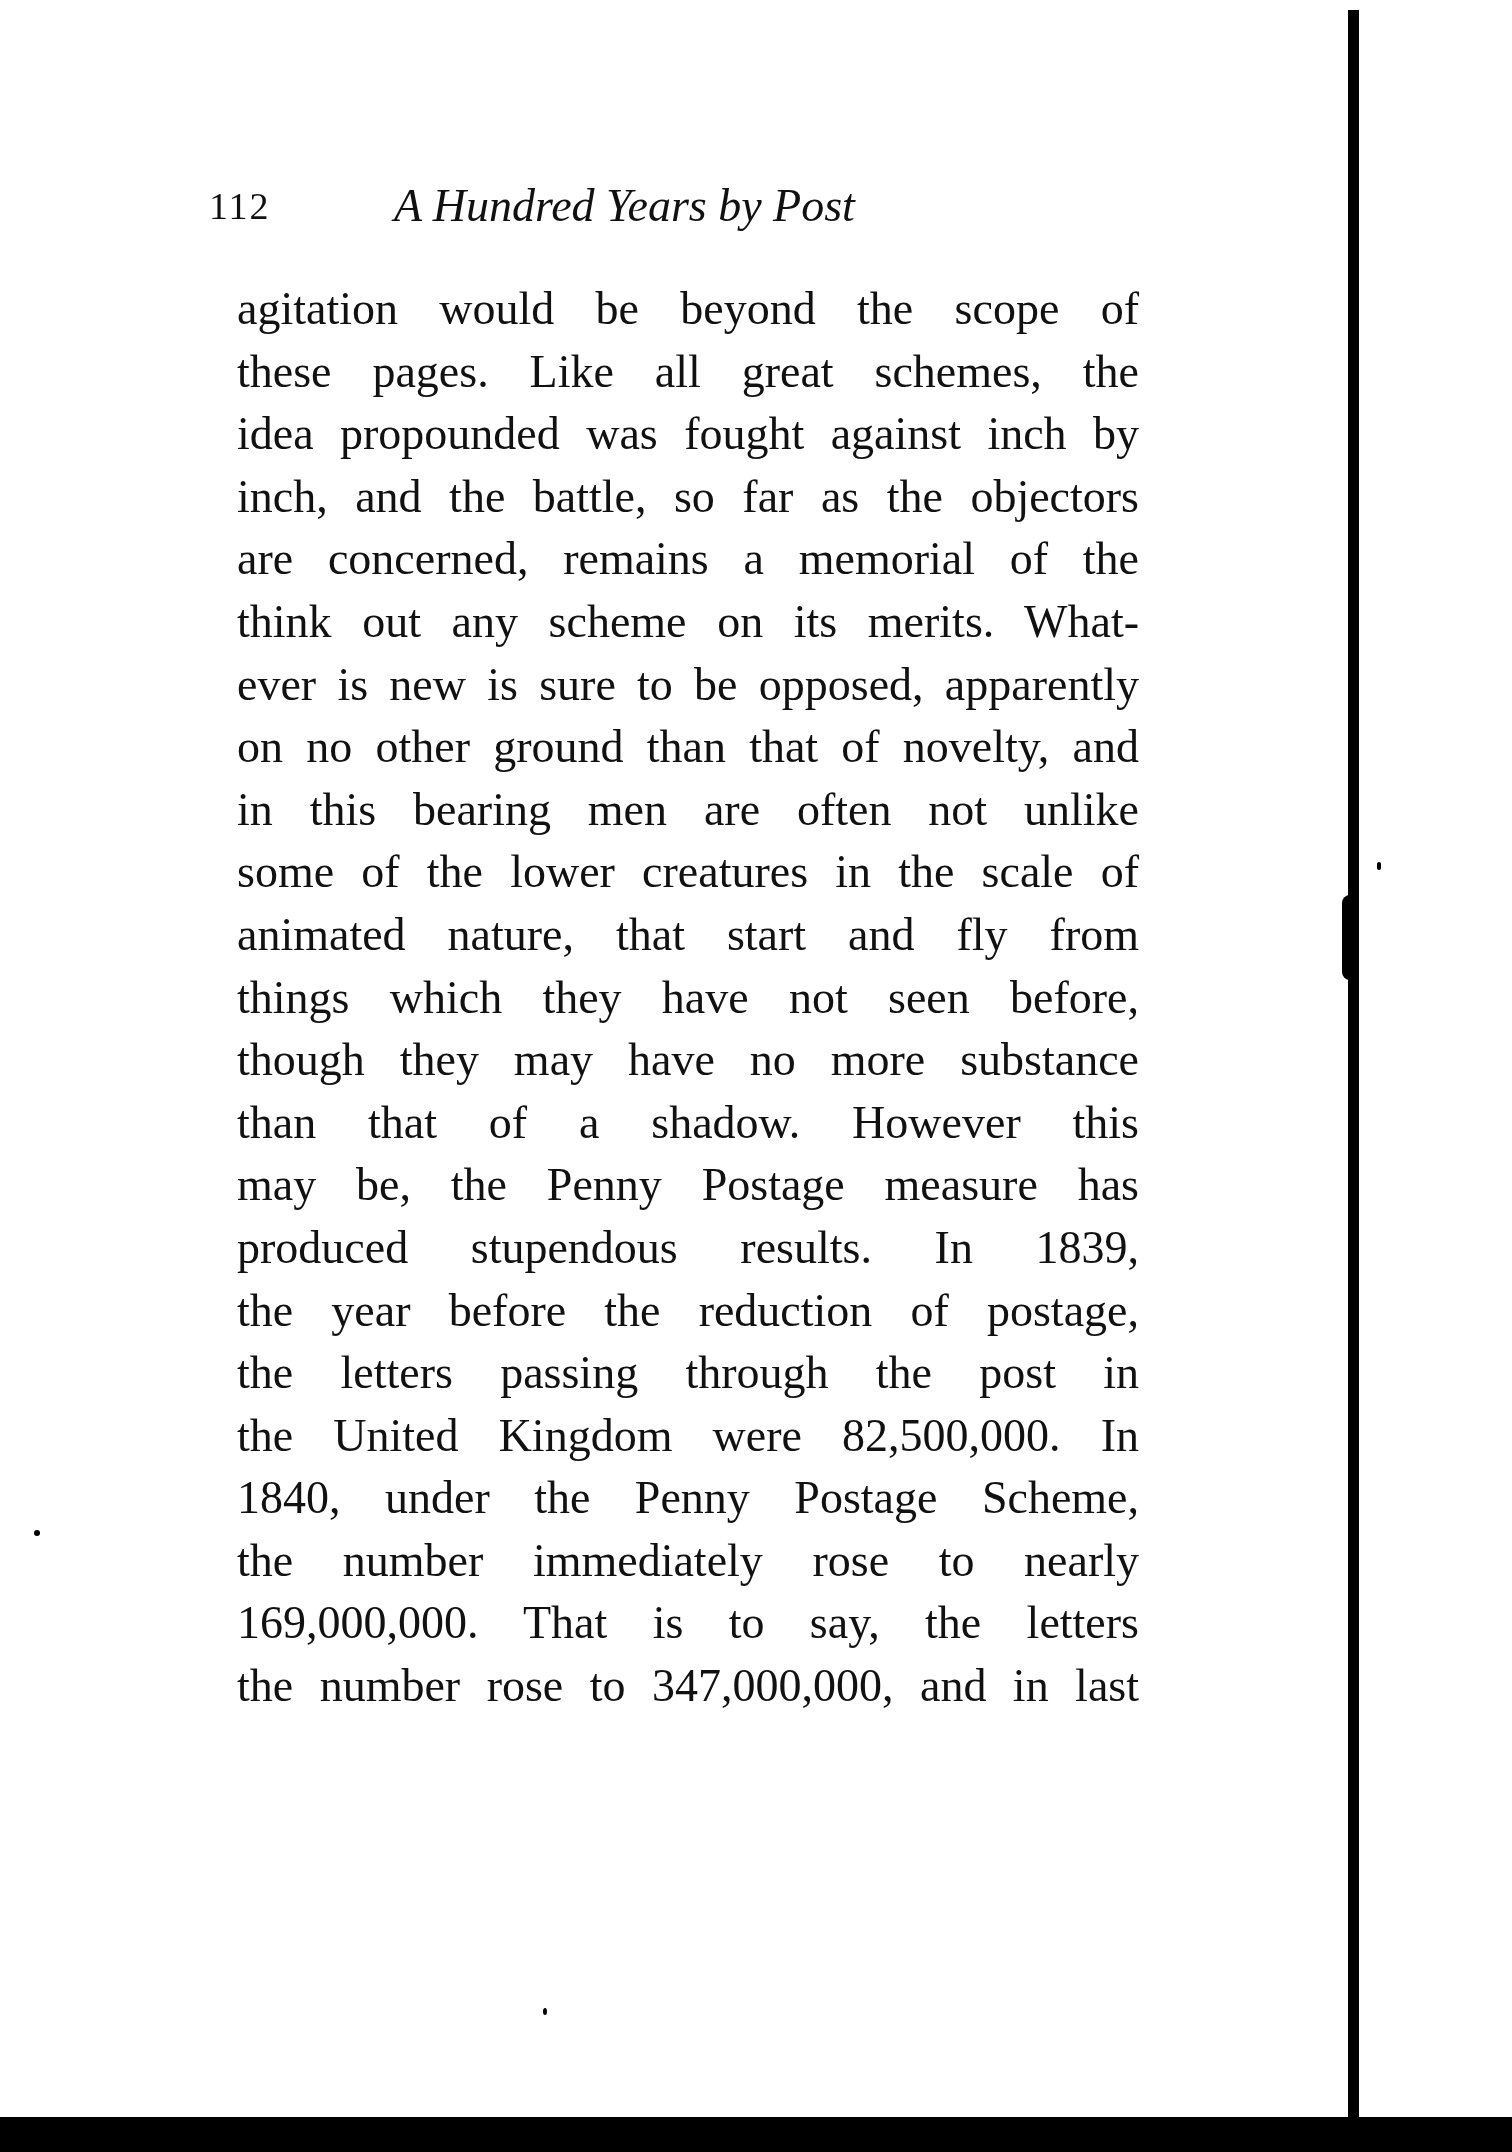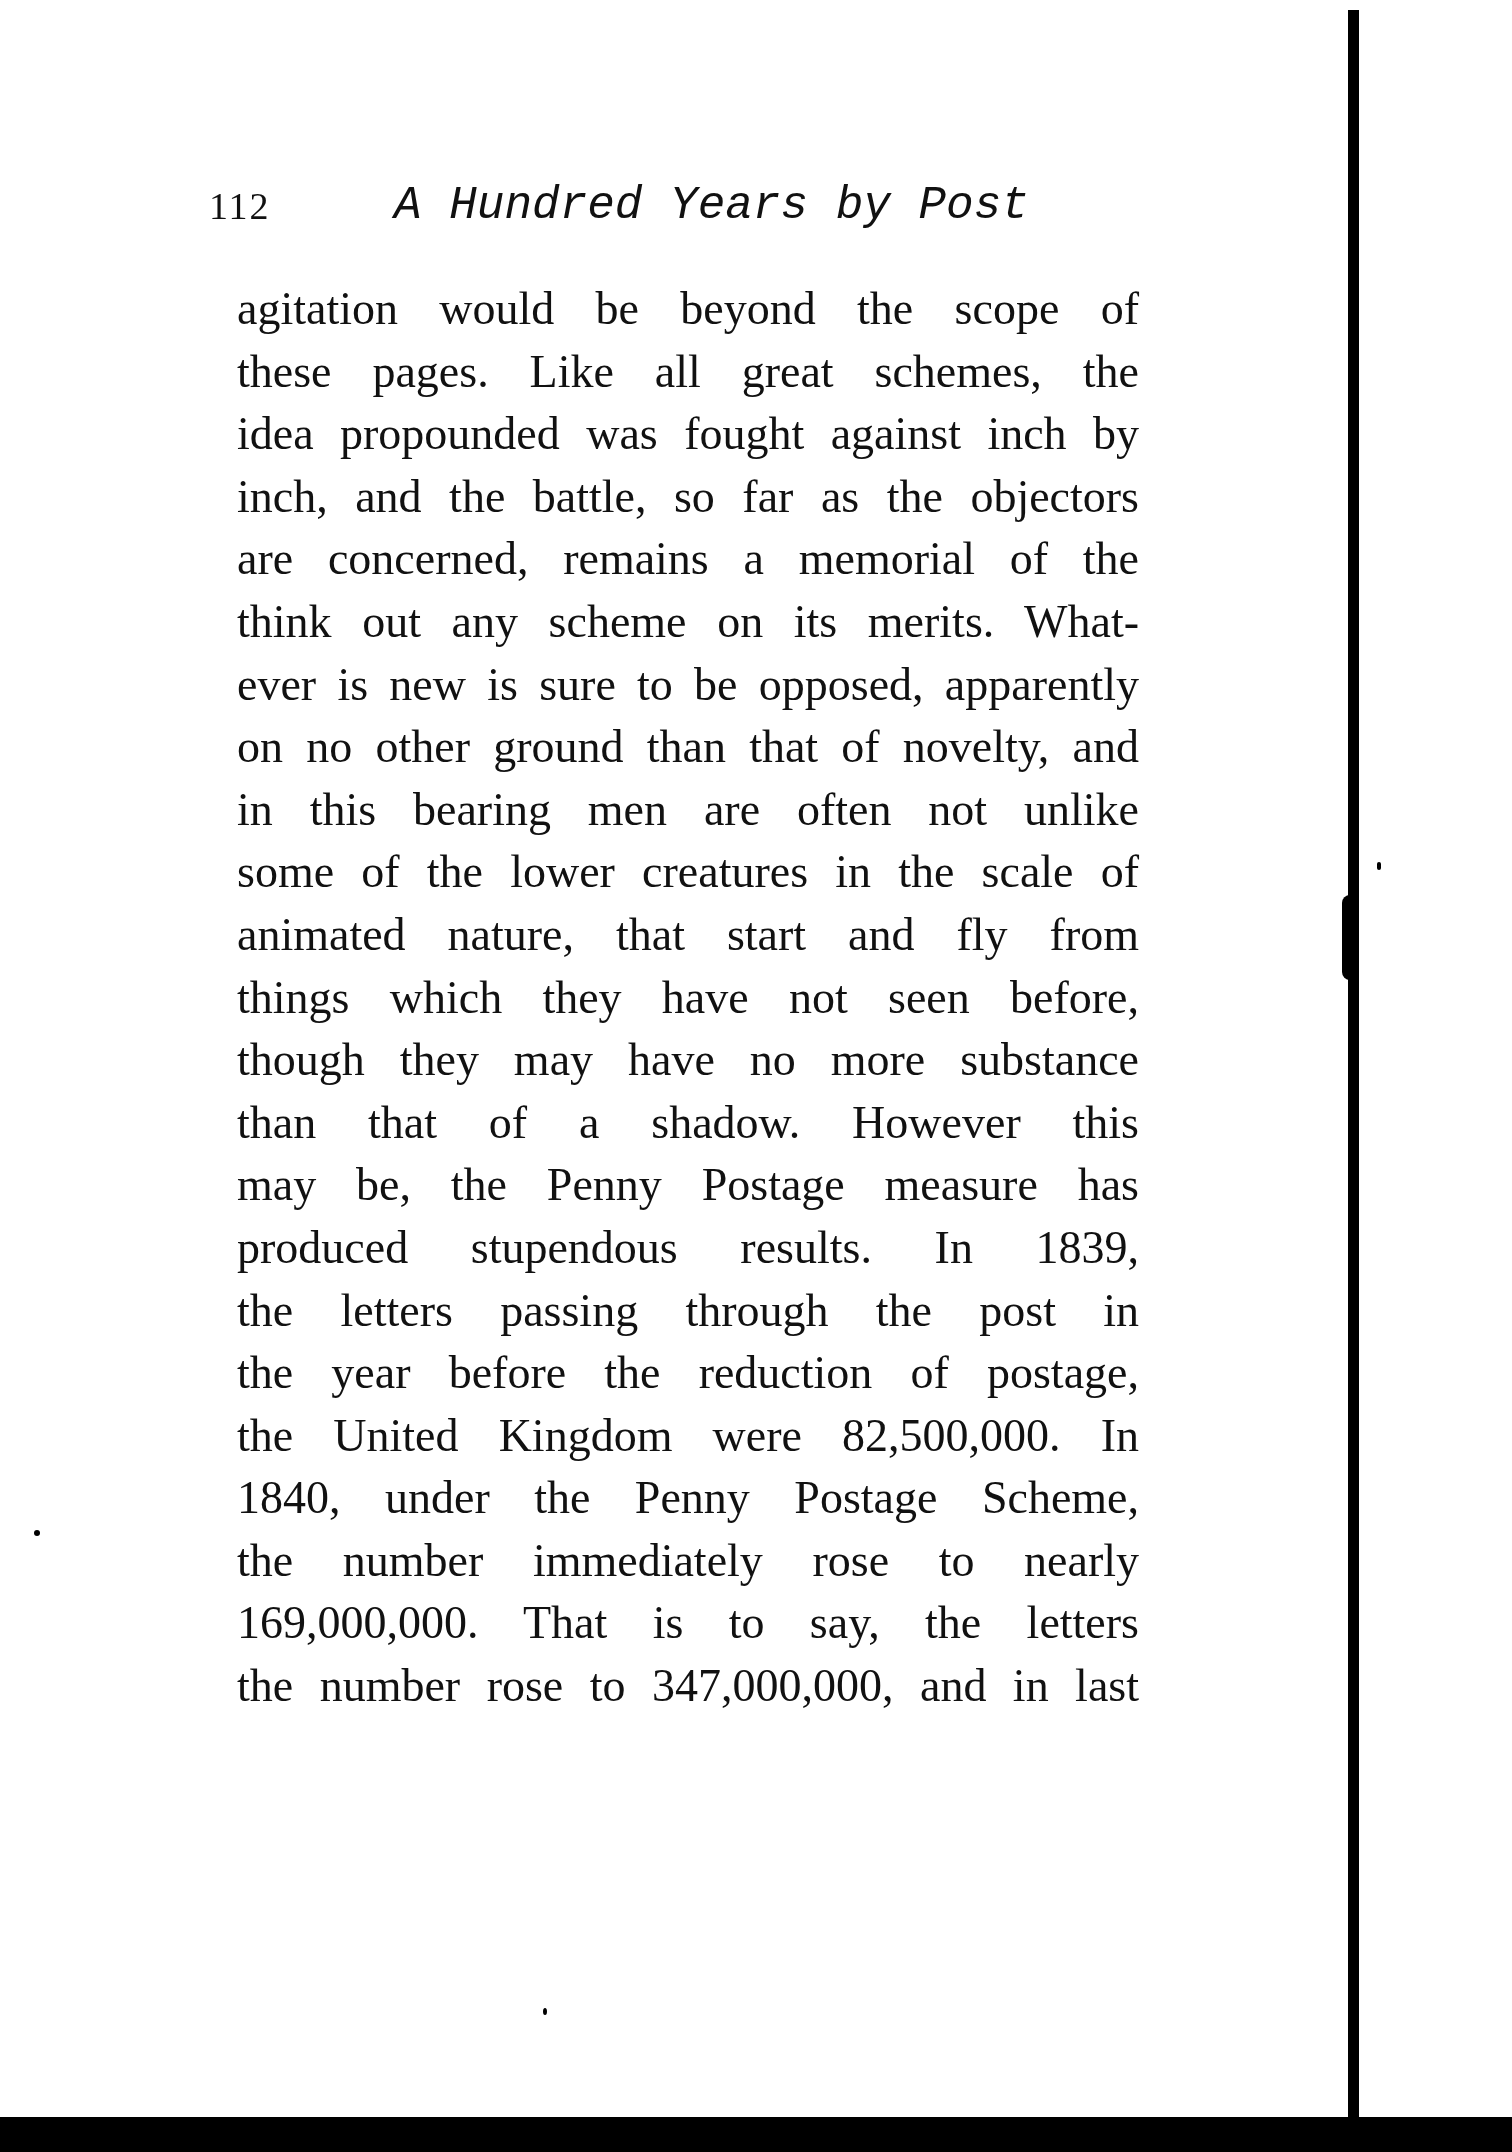--- a/index.html
+++ b/index.html
@@ -7,21 +7,21 @@
     width: 1512px; height: 2152px; position: relative; overflow: hidden;
     background: #ffffff; color: #111111;
     font-family: "DejaVu Serif", "Liberation Serif", serif;
   }
   .page { position: absolute; left: 0; top: 10px; width: 1484px; height: 2152px; }
   .running-head {
     position: absolute; left: 209px; top: 166px; width: 940px; height: 60px;
     font-family: "Liberation Serif", serif; font-size: 46px; line-height: 60px;
   }
   .page-number { position: absolute; left: 0; top: 0; font-size: 38px; letter-spacing: 2px; }
-  .running-title { position: absolute; left: 185px; top: 0; font-style: italic; font-family: Liberation Mono, monospace; }
+  .running-title { position: absolute; left: 185px; top: 0; font-style: italic; }
   .body-text {
     position: absolute; left: 209px; top: 268px; width: 930px;
   }
   .line {
     display: block; height: 62.6px; line-height: 62.6px;
     font-family: "Liberation Serif", serif; font-size: 46px;
     text-align: justify; text-align-last: justify; white-space: nowrap; margin-left: 28px;
   }
   .line.last { text-align-last: justify; }
   .gutter-rule {
@@ -55,22 +55,22 @@
     <span class="line">ever is new is sure to be opposed, apparently</span>
     <span class="line">on no other ground than that of novelty, and</span>
     <span class="line">in this bearing men are often not unlike</span>
     <span class="line">some of the lower creatures in the scale of</span>
     <span class="line">animated nature, that start and fly from</span>
     <span class="line">things which they have not seen before,</span>
     <span class="line">though they may have no more substance</span>
     <span class="line">than that of a shadow.  However this</span>
     <span class="line">may be, the Penny Postage measure has</span>
     <span class="line">produced stupendous results.  In 1839,</span>
+    <span class="line">the year before the reduction of postage,</span>
     <span class="line">the letters passing through the post in</span>
-    <span class="line">the year before the reduction of postage,</span>
     <span class="line">the United Kingdom were 82,500,000.  In</span>
     <span class="line">1840, under the Penny Postage Scheme,</span>
     <span class="line">the number immediately rose to nearly</span>
     <span class="line">169,000,000.  That is to say, the letters</span>
     <span class="line last">the number rose to 347,000,000, and in last</span>
   </div>
 
   <div class="gutter-rule"></div>
   <div class="gutter-bulge"></div>
   <div class="bottom-band"></div>

